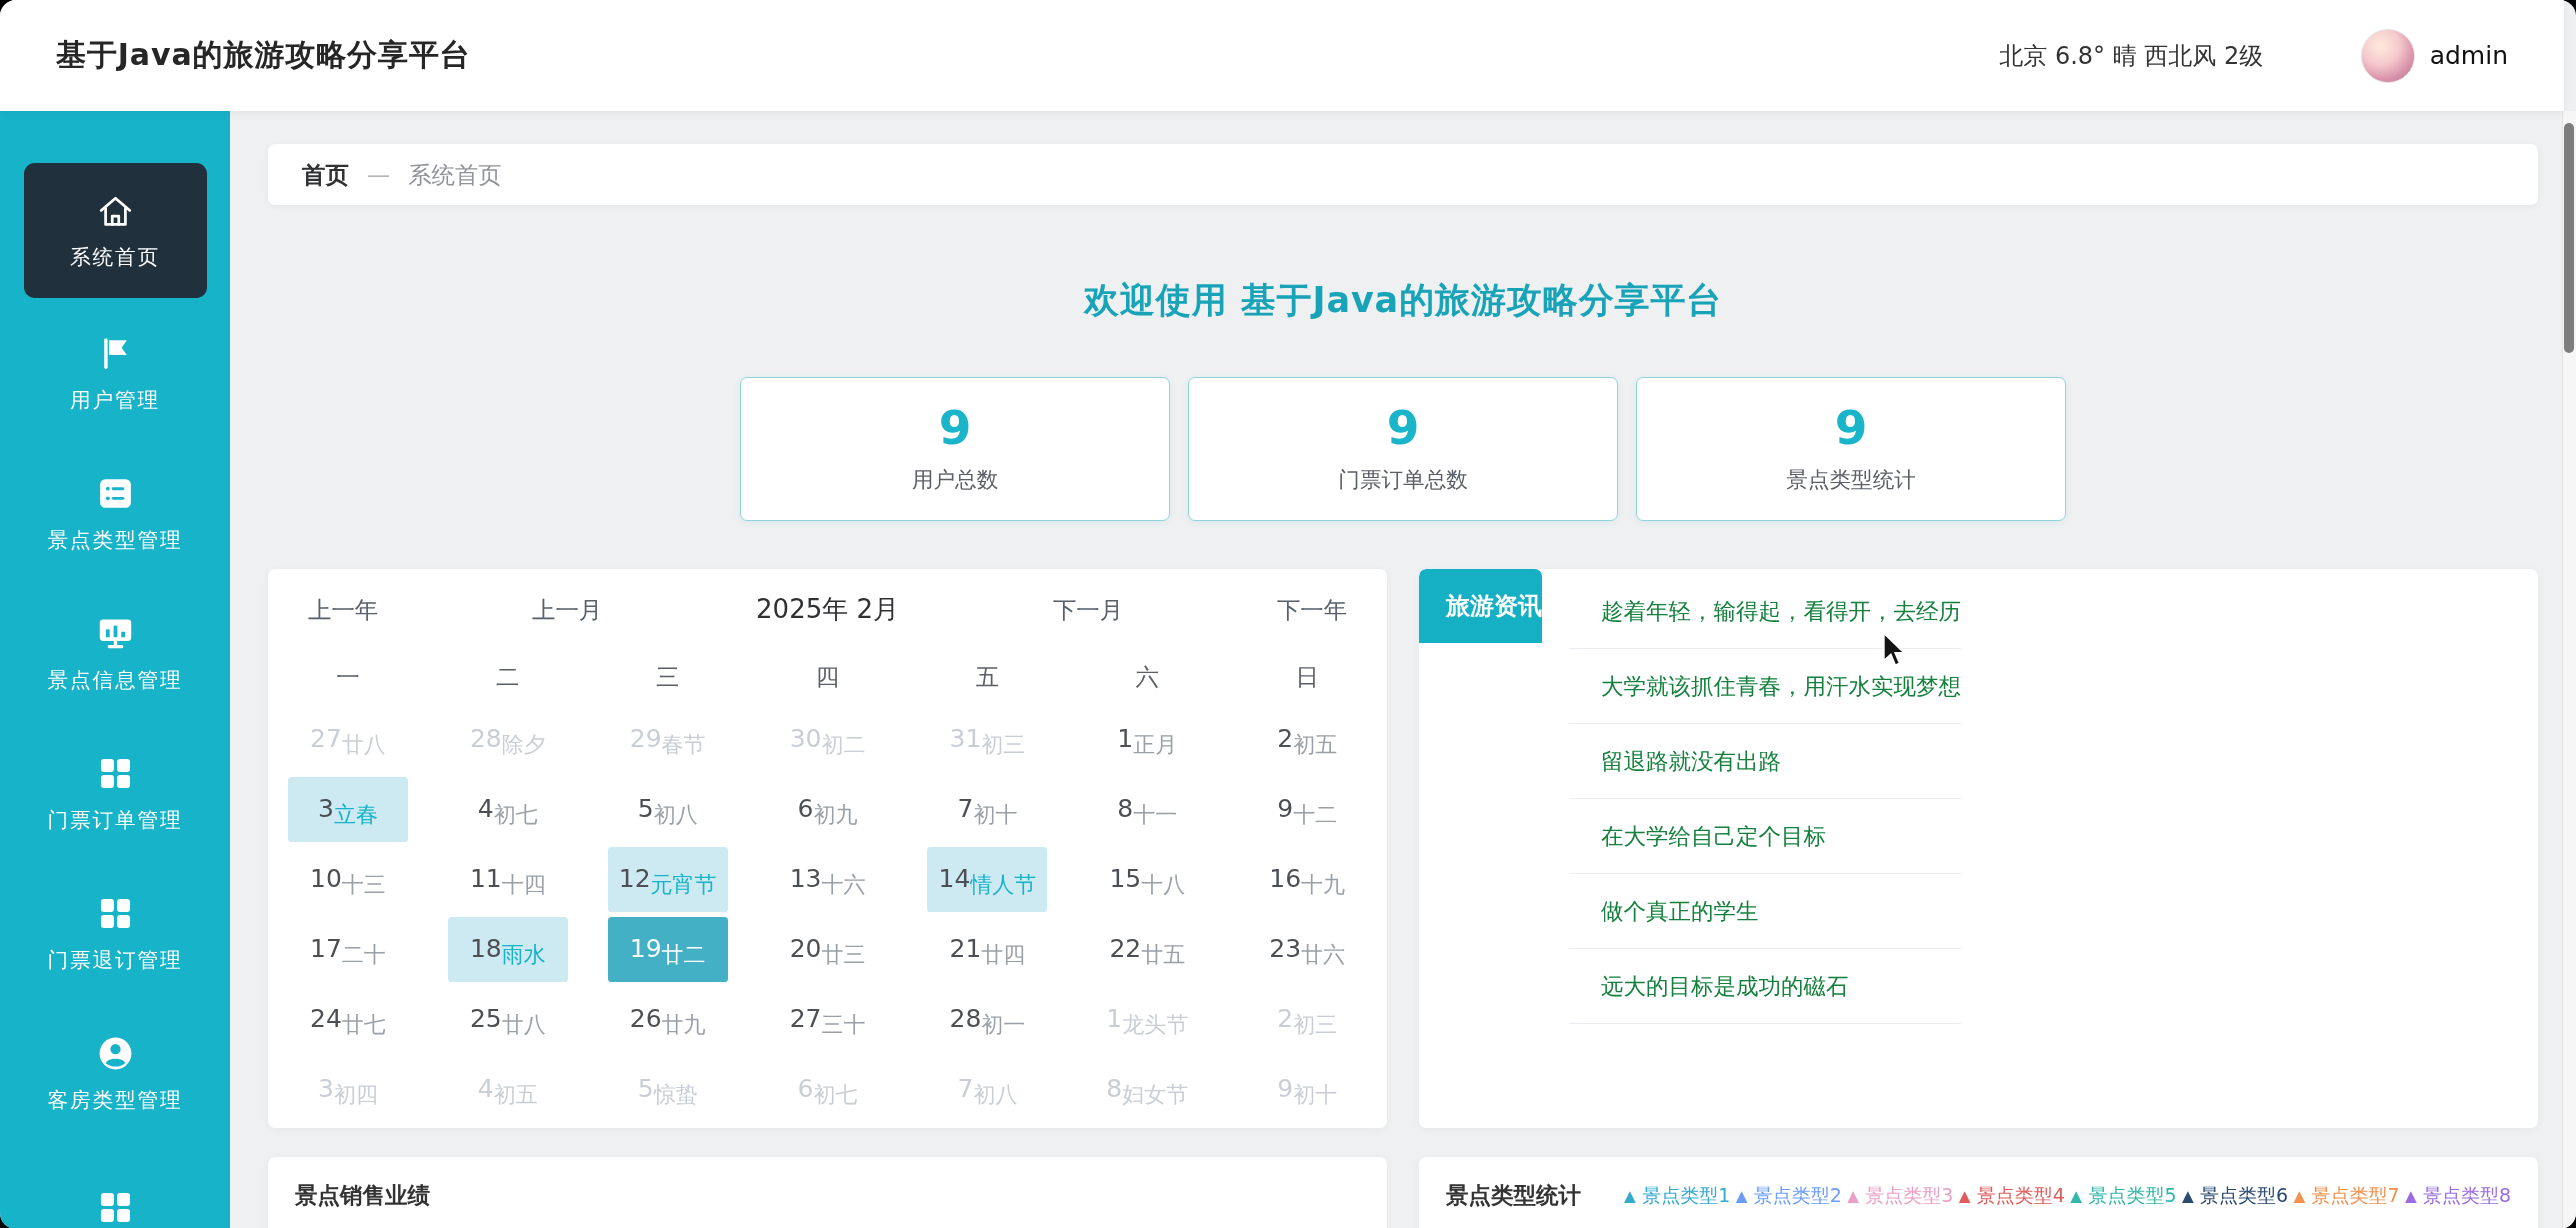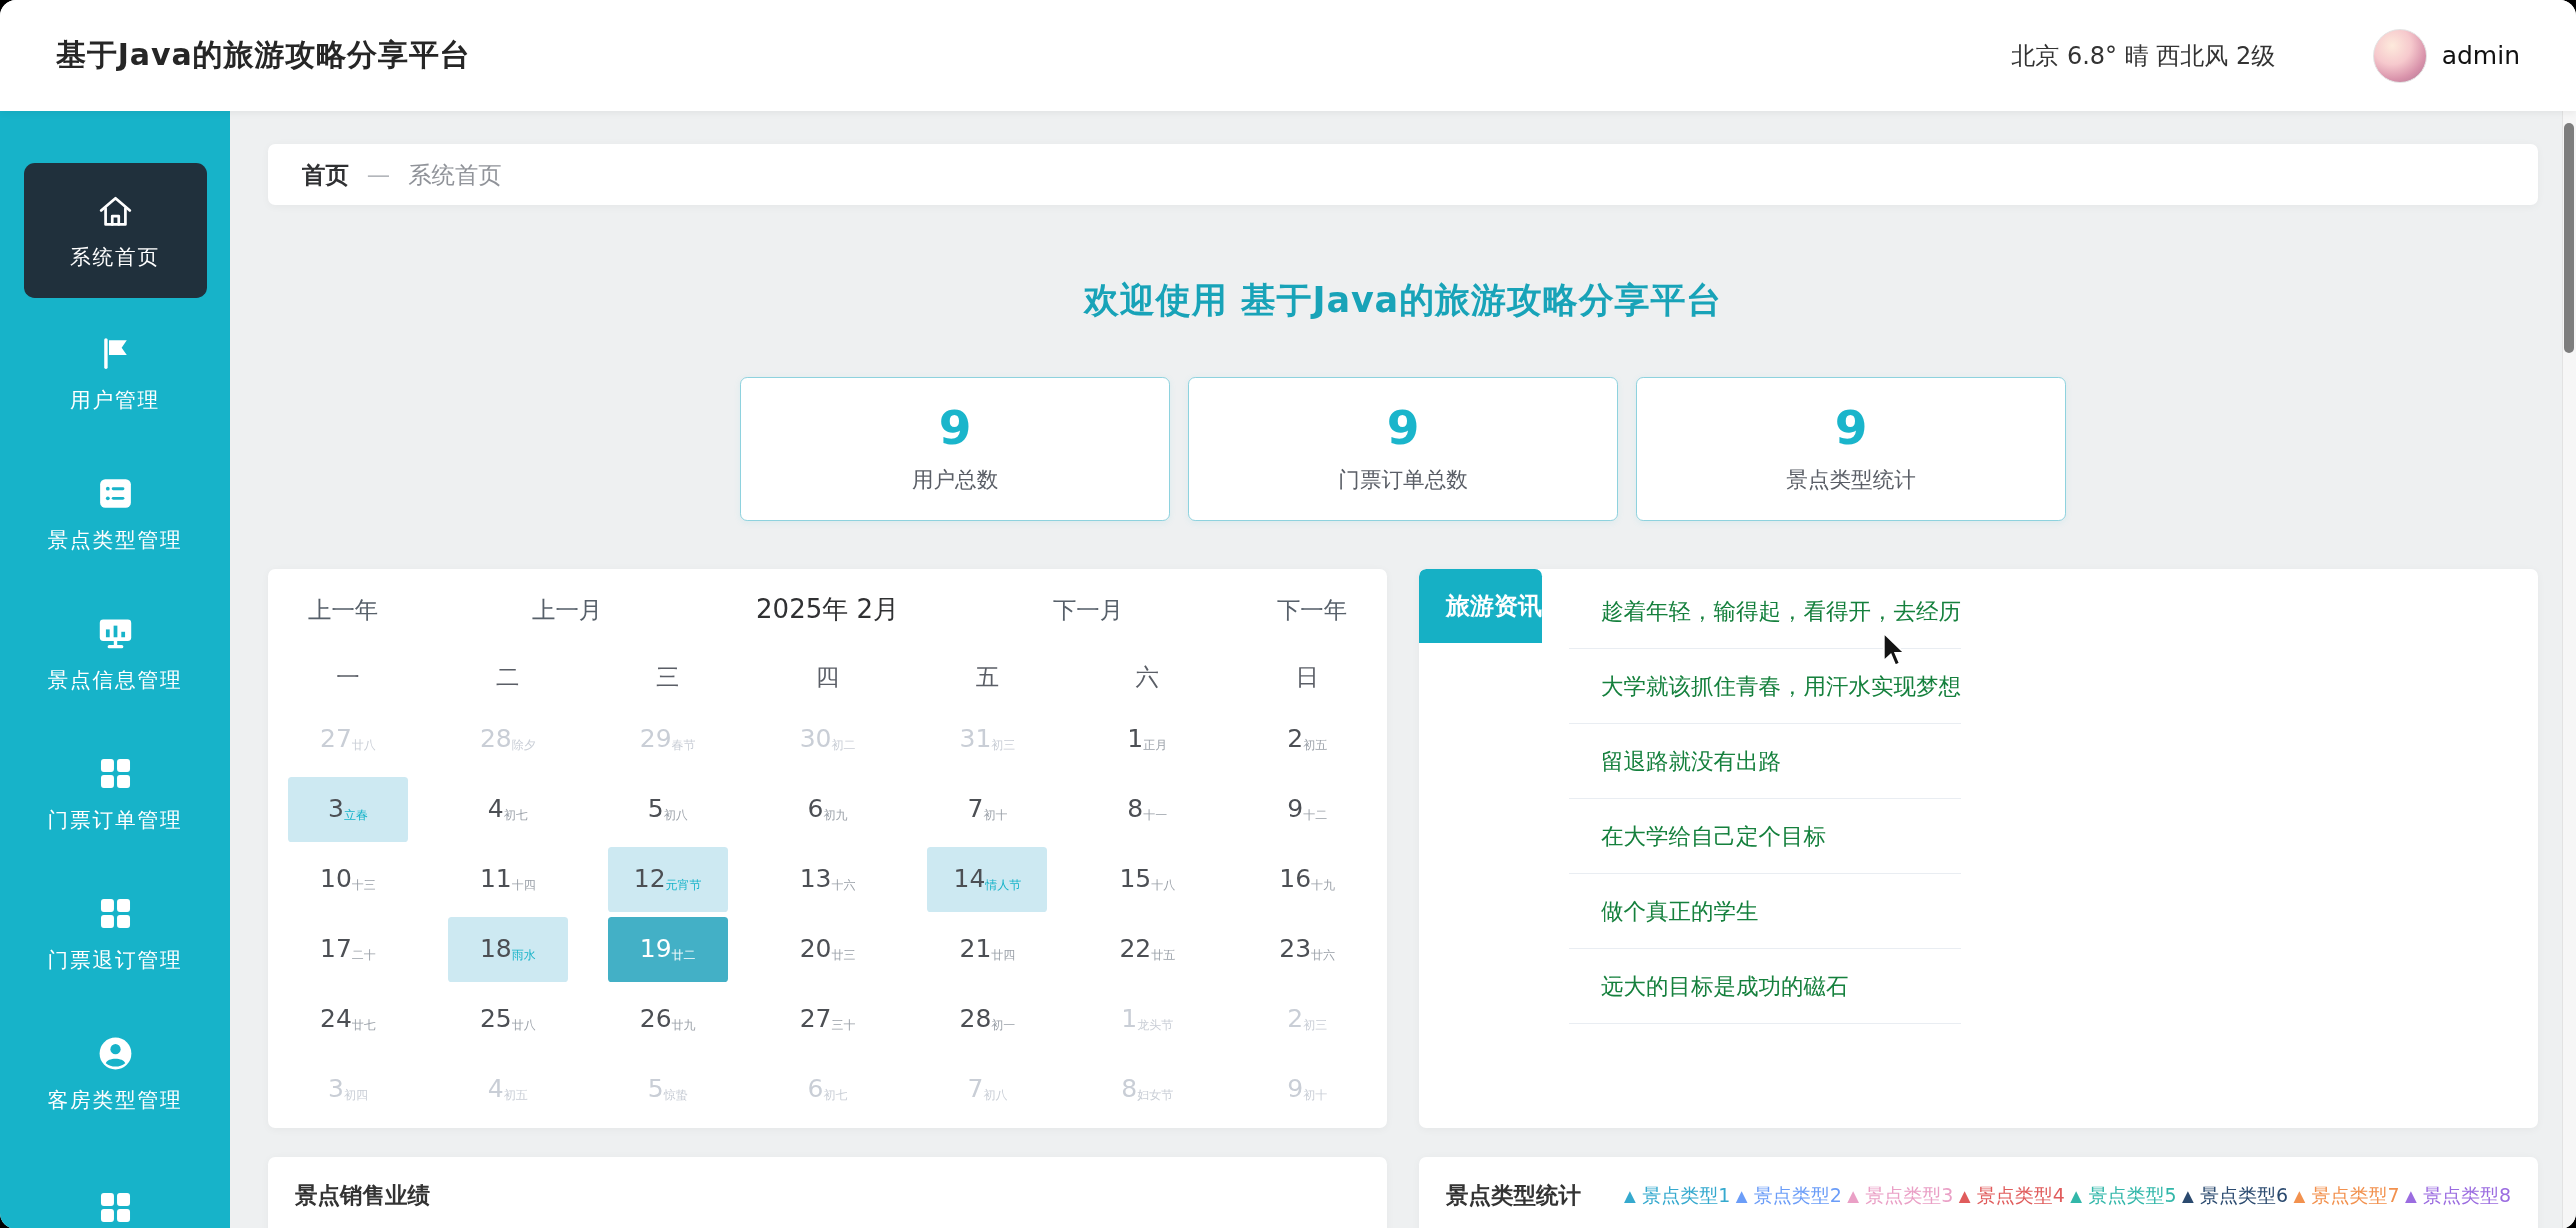--- a/index.html
+++ b/index.html
@@ -1,20 +1,20 @@
 <!DOCTYPE html>
 <html style="font-size:14.4px"><head>
 <meta charset="utf-8">
 <style>
   html,body{margin:0;padding:0;background:#000;}
   body{width:2576px;height:1229px;overflow:hidden;font-family:"DejaVu Sans","Liberation Sans",sans-serif;}
   .window{position:relative;width:2576px;height:1229px;background:#eef0f1;border-radius:16px;overflow:hidden;}
 
   
-  .app-header{position:absolute;top:0;left:0;right:0;height:111px;background:#fff;z-index:20;
+  .app-header{position:absolute;top:0;left:0;right:12px;height:111px;background:#fff;z-index:20;
     display:flex;align-items:center;justify-content:space-between;padding:0 56px;box-sizing:border-box;
     box-shadow:0 1.8px 7.2px rgba(0,0,0,.06);}
   .app-title{font-size:30px;font-weight:bold;color:#262626;letter-spacing:0.9px;}
   .header-right{display:flex;align-items:center;}
   .weather{font-size:24px;color:#333;margin-right:98px;}
   .avatar{width:52px;height:52px;border-radius:50%;flex:none;
     background:radial-gradient(circle at 35% 30%,#fdeadc 0%,#f6c9cd 38%,#d993ab 68%,#a8718f 100%);
     border:0.9px solid #e3e3e3;}
   .username{font-size:25px;color:#111;margin-left:14.4px;}
 
@@ -52,21 +52,21 @@
   .calendar-card{padding:23.4px 0 0;}
   .cal-header{display:flex;align-items:center;justify-content:space-between;padding:0 40px;}
   .cal-nav{font-size:23.4px;color:#57606a;cursor:pointer;}
   .cal-title{font-size:26px;color:#303133;}
   .cal-weekdays{display:grid;grid-template-columns:repeat(7,1fr);margin-top:34px;}
   .cal-wd{text-align:center;font-size:23.4px;color:#5a5e66;}
   .cal-grid{display:grid;grid-template-columns:repeat(7,1fr);margin-top:10.8px;}
   .cal-cell{height:70px;display:flex;align-items:center;justify-content:center;cursor:pointer;}
   .cell-box{width:120px;height:65px;border-radius:3.6px;display:flex;align-items:center;justify-content:center;}
   .cal-cell .d{font-size:25px;color:#4c4f54;line-height:1.1;}
-  .cal-cell .l{font-size:12px;color:#9aa0a8;line-height:1.2;margin-top:12px;white-space:nowrap;}
+  .cal-cell .l{font-size:22px;color:#9aa0a8;line-height:1.2;margin-top:12px;white-space:nowrap;}
   .cal-cell.prev .d,.cal-cell.prev .l,.cal-cell.next .d,.cal-cell.next .l{color:#c9ced6;}
   .cal-cell.cur.fest .l{color:#17b3c9;}
   .cal-cell.hl .cell-box{background:#cde9f2;}
   .cal-cell.sel .cell-box{background:#43b0c6;}
   .cal-cell.sel .d,.cal-cell.sel .l{color:#fff;}
 
   
   .news-card{overflow:hidden;display:flex;flex-direction:row;}
   .news-header{height:74px;flex:none;background:#16b0c5;color:#fff;font-size:24px;font-weight:bold;
     display:flex;align-items:center;padding-left:27px;border-radius:7.2px 7.2px 0 0;}

